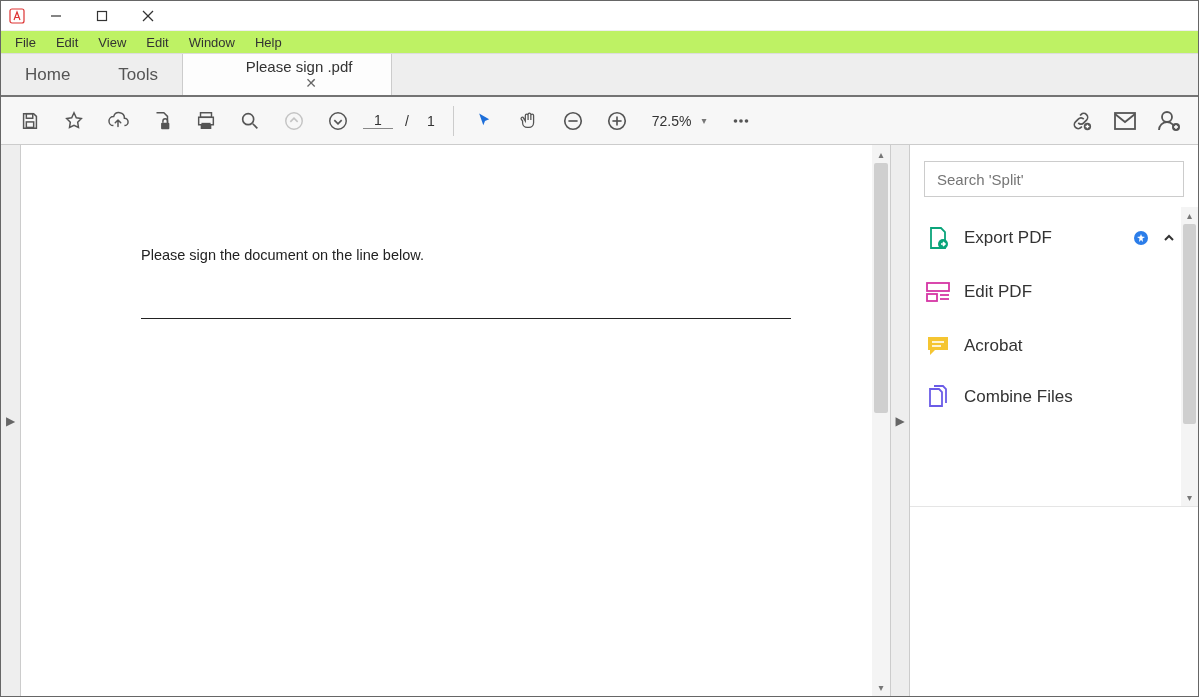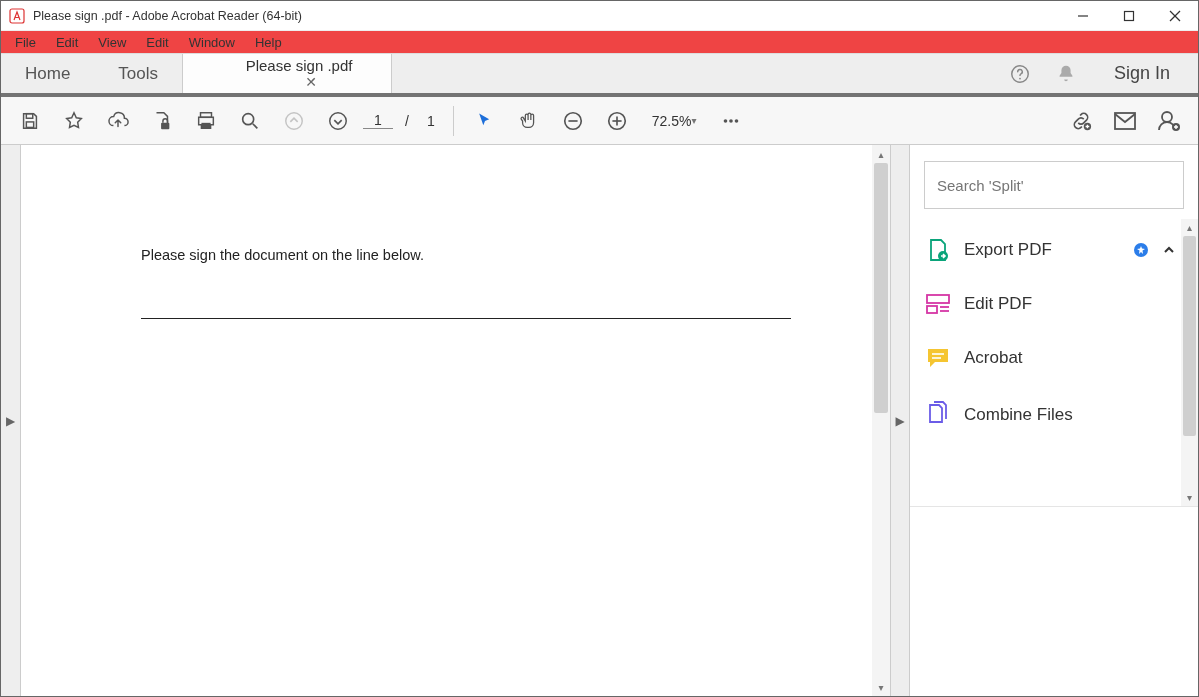--- a/index.html
+++ b/index.html
@@ -35,33 +35,33 @@
     width: 46px; height: 30px;
     display: flex; align-items: center; justify-content: center;
     font-size: 14px; color: #333;
   }
   
   .menubar {
     height: 22px;
     display: flex;
     align-items: center;
     padding: 0 4px;
-    background: #ef4444;
+    background: #bef264;
   }
   .menubar .menu-item {
     padding: 2px 10px;
     font-size: 13px;
     color: #333;
   }
   
   .viewtabs {
     height: 44px;
     background: #eeeeee;
     border-top: 1px solid #ddd;
-    border-bottom: 4px solid #737373;
+    border-bottom: 2px solid #737373;
     display: flex;
     align-items: stretch;
   }
   .viewtabs .vtab {
     display: flex; align-items: center; justify-content: center;
     padding: 0 24px;
     font-size: 17px;
     color: #555;
   }
   .doc-tab {
@@ -112,21 +112,21 @@
     width: 1px; height: 30px; background: #ccc; margin: 0 6px;
   }
   .toolbar .page-input {
     width: 30px;
     border: none; border-bottom: 1px solid #888;
     background: transparent; text-align: center;
     font-size: 14px; color: #333;
   }
   .toolbar .page-total { color:#333; font-size:14px; padding:0 6px; }
   .toolbar .zoom {
-    font-size: 14px; color:#333; padding: 0 10px; display:flex; align-items:center; 
+    font-size: 14px; color:#333; padding: 0 10px; display:flex; align-items:center; gap:10px;
   }
   .toolbar .zoom .caret { font-size:10px; color:#777; }
   .toolbar .flexgap { flex:1; }
   
   .main {
     display: flex;
     height: calc(697px - 30px - 22px - 44px - 48px - 2px);
   }
   .left-rail {
     width: 20px;
@@ -172,21 +172,21 @@
   }
   .midsplit .arrow { color:#666; font-size:12px; }
   .right-panel {
     width: 288px;
     background:#fff;
     display:flex; flex-direction:column;
     position:relative;
   }
   .right-panel .search-wrap { padding: 16px 14px 10px 14px; }
   .right-panel .search {
-    width:100%; height:48px;
+    width:100%; height:36px;
     border:1px solid #ccc; padding:0 12px;
     font-size: 15px; color:#888;
   }
   .tools-list { flex:1; overflow:hidden; position:relative; padding-top:4px;}
   .tool-item {
     display:flex; align-items:center;
     height: 54px; padding: 0 18px 0 16px;
     font-size: 17px; color:#333;
     gap: 14px;
   }
@@ -211,21 +211,20 @@
 </head>
 <body>
 
 <div class="titlebar">
   <span class="app-icon">
     <svg width="16" height="16" viewBox="0 0 16 16">
         <rect x="1" y="1" width="14" height="14" rx="2" fill="#fff" stroke="#d33" stroke-width="1.2"></rect>
         <path d="M5 12 L8 4 L11 12 M6 9.5 H10" stroke="#d33" stroke-width="1.2" fill="none"></path>
       </svg>
   </span>
-  <div class="title">Please sign .pdf - Adobe Acrobat Reader (64-bit)</div>
   <div class="win-controls">
     <div class="win-btn">
         <svg width="12" height="12">
           <line x1="1" y1="6" x2="11" y2="6" stroke="#333" stroke-width="1.2"></line>
         </svg>
       </div>
     <div class="win-btn">
         <svg width="12" height="12">
           <rect x="1.5" y="1.5" width="9" height="9" fill="none" stroke="#333" stroke-width="1.2"></rect>
         </svg>
@@ -249,35 +248,20 @@
 </div>
 
 <div class="viewtabs">
   <div class="vtab">Home</div>
   <div class="vtab">Tools</div>
   <div class="doc-tab">
     <span>Please sign .pdf</span>
     <span class="close-x">✕</span>
   </div>
   <div class="spacer"></div>
-  <div class="rt">
-    <div class="icon-btn">
-      <svg width="22" height="22" viewBox="0 0 24 24">
-          <circle cx="12" cy="12" r="9" fill="none" stroke="#888" stroke-width="1.6"></circle>
-          <path d="M9.5 9.5a2.5 2.5 0 1 1 3.5 2.3c-.8.4-1 1-1 1.7" fill="none" stroke="#888" stroke-width="1.6" stroke-linecap="round"></path>
-          <circle cx="12" cy="17" r="1" fill="#888"></circle>
-        </svg>
-    </div>
-    <div class="icon-btn">
-      <svg width="22" height="22" viewBox="0 0 24 24">
-          <path d="M12 3a5 5 0 0 0-5 5v3l-2 3v1h14v-1l-2-3V8a5 5 0 0 0-5-5zM10 18a2 2 0 0 0 4 0" fill="#aaa"></path>
-        </svg>
-    </div>
-    <div class="signin">Sign In</div>
-  </div>
 </div>
 
 <div class="toolbar">
   <div class="tbtn">
       <svg width="22" height="22" viewBox="0 0 24 24">
         <path d="M5 4h11l3 3v13H5z" fill="none" stroke="#555" stroke-width="1.6"></path>
         <rect x="8" y="4" width="7" height="5" fill="none" stroke="#555" stroke-width="1.6"></rect>
         <rect x="8" y="13" width="8" height="6" fill="none" stroke="#555" stroke-width="1.6"></rect>
       </svg>
     </div>
@@ -452,21 +436,21 @@
         <span class="ticon">
             <svg width="24" height="22" viewBox="0 0 24 22">
               <path d="M2 2h20v13H9l-5 5v-5H2z" fill="#f5c531"></path>
               <line x1="6" y1="7" x2="18" y2="7" stroke="#fff" stroke-width="1.6"></line>
               <line x1="6" y1="11" x2="15" y2="11" stroke="#fff" stroke-width="1.6"></line>
             </svg>
           </span>
         <span class="tlabel">Acrobat</span>
       </div>
 
-      <div class="tool-item" style="height:40px; overflow:hidden; align-items:flex-end; padding-top:8px;">
+      <div class="tool-item" style="height:40px; overflow:hidden; align-items:center; padding-top:8px;">
         <span class="ticon">
             <svg width="22" height="24" viewBox="0 0 22 24">
               <path d="M3 4h9l3 3v14H3z" fill="none" stroke="#6b5ce7" stroke-width="1.8"></path>
               <path d="M7 1h9l3 3v14" fill="none" stroke="#6b5ce7" stroke-width="1.8"></path>
             </svg>
           </span>
         <span class="tlabel">Combine Files</span>
       </div>
 
       <div class="right-scroll">

